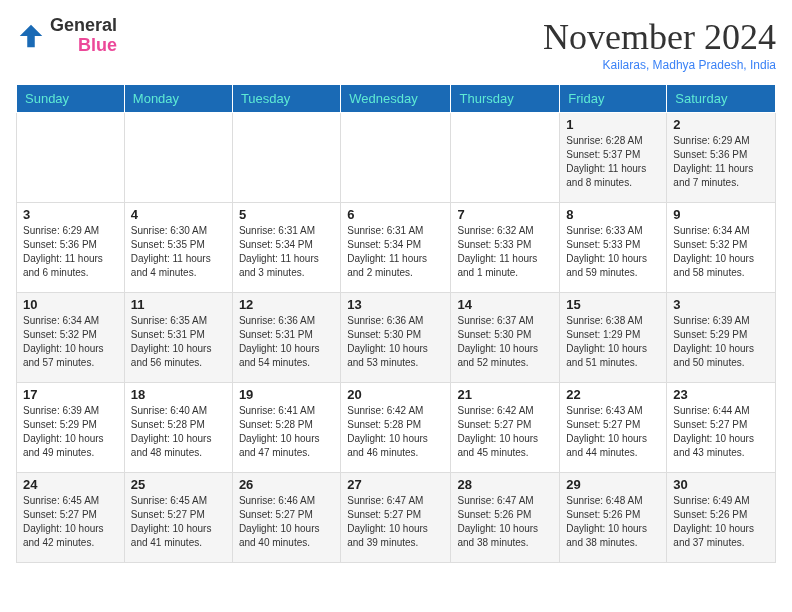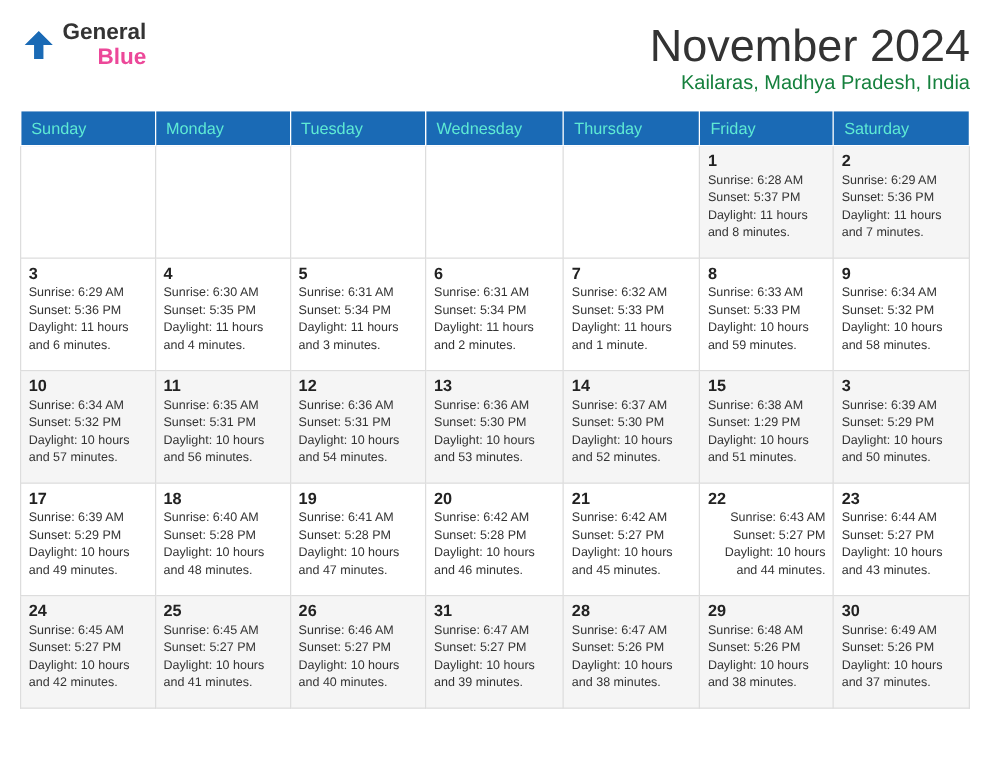--- a/index.html
+++ b/index.html
@@ -41,24 +41,25 @@
       width: 30px;
       height: 30px;
     }
     .title-area {
       text-align: right;
     }
     .month-title {
       font-size: 36px;
       font-weight: normal;
       color: #333;
+      font-family: Liberation Serif, serif;
     }
     .location-title {
-      font-size: 16px;
-      color: #15803d;
+      font-size: 12px;
+      color: #3b82f6;
     }
     .calendar-table {
       width: 100%;
       border-collapse: collapse;
       font-size: 11px;
     }
     .calendar-table th {
       background-color: #1a6ab5;
       color: #5eead4;
       text-align: left;
@@ -262,21 +263,21 @@
 Daylight: 10 hours and 46 minutes.</div>
         </td>
         <td>
           <span class="day-number">21</span>
           <div class="day-info" style="white-space: pre-line;">Sunrise: 6:42 AM
 Sunset: 5:27 PM
 Daylight: 10 hours and 45 minutes.</div>
         </td>
         <td>
           <span class="day-number">22</span>
-          <div class="day-info" style="white-space: pre-line; text-align: right;">Sunrise: 6:43 AM
+          <div class="day-info" style="white-space: pre-line;">Sunrise: 6:43 AM
 Sunset: 5:27 PM
 Daylight: 10 hours and 44 minutes.</div>
         </td>
         <td>
           <span class="day-number">23</span>
           <div class="day-info" style="white-space: pre-line;">Sunrise: 6:44 AM
 Sunset: 5:27 PM
 Daylight: 10 hours and 43 minutes.</div>
         </td>
       </tr>
@@ -293,21 +294,21 @@
 Sunset: 5:27 PM
 Daylight: 10 hours and 41 minutes.</div>
         </td>
         <td>
           <span class="day-number">26</span>
           <div class="day-info" style="white-space: pre-line;">Sunrise: 6:46 AM
 Sunset: 5:27 PM
 Daylight: 10 hours and 40 minutes.</div>
         </td>
         <td>
-          <span class="day-number">31</span>
+          <span class="day-number">27</span>
           <div class="day-info" style="white-space: pre-line;">Sunrise: 6:47 AM
 Sunset: 5:27 PM
 Daylight: 10 hours and 39 minutes.</div>
         </td>
         <td>
           <span class="day-number">28</span>
           <div class="day-info" style="white-space: pre-line;">Sunrise: 6:47 AM
 Sunset: 5:26 PM
 Daylight: 10 hours and 38 minutes.</div>
         </td>

